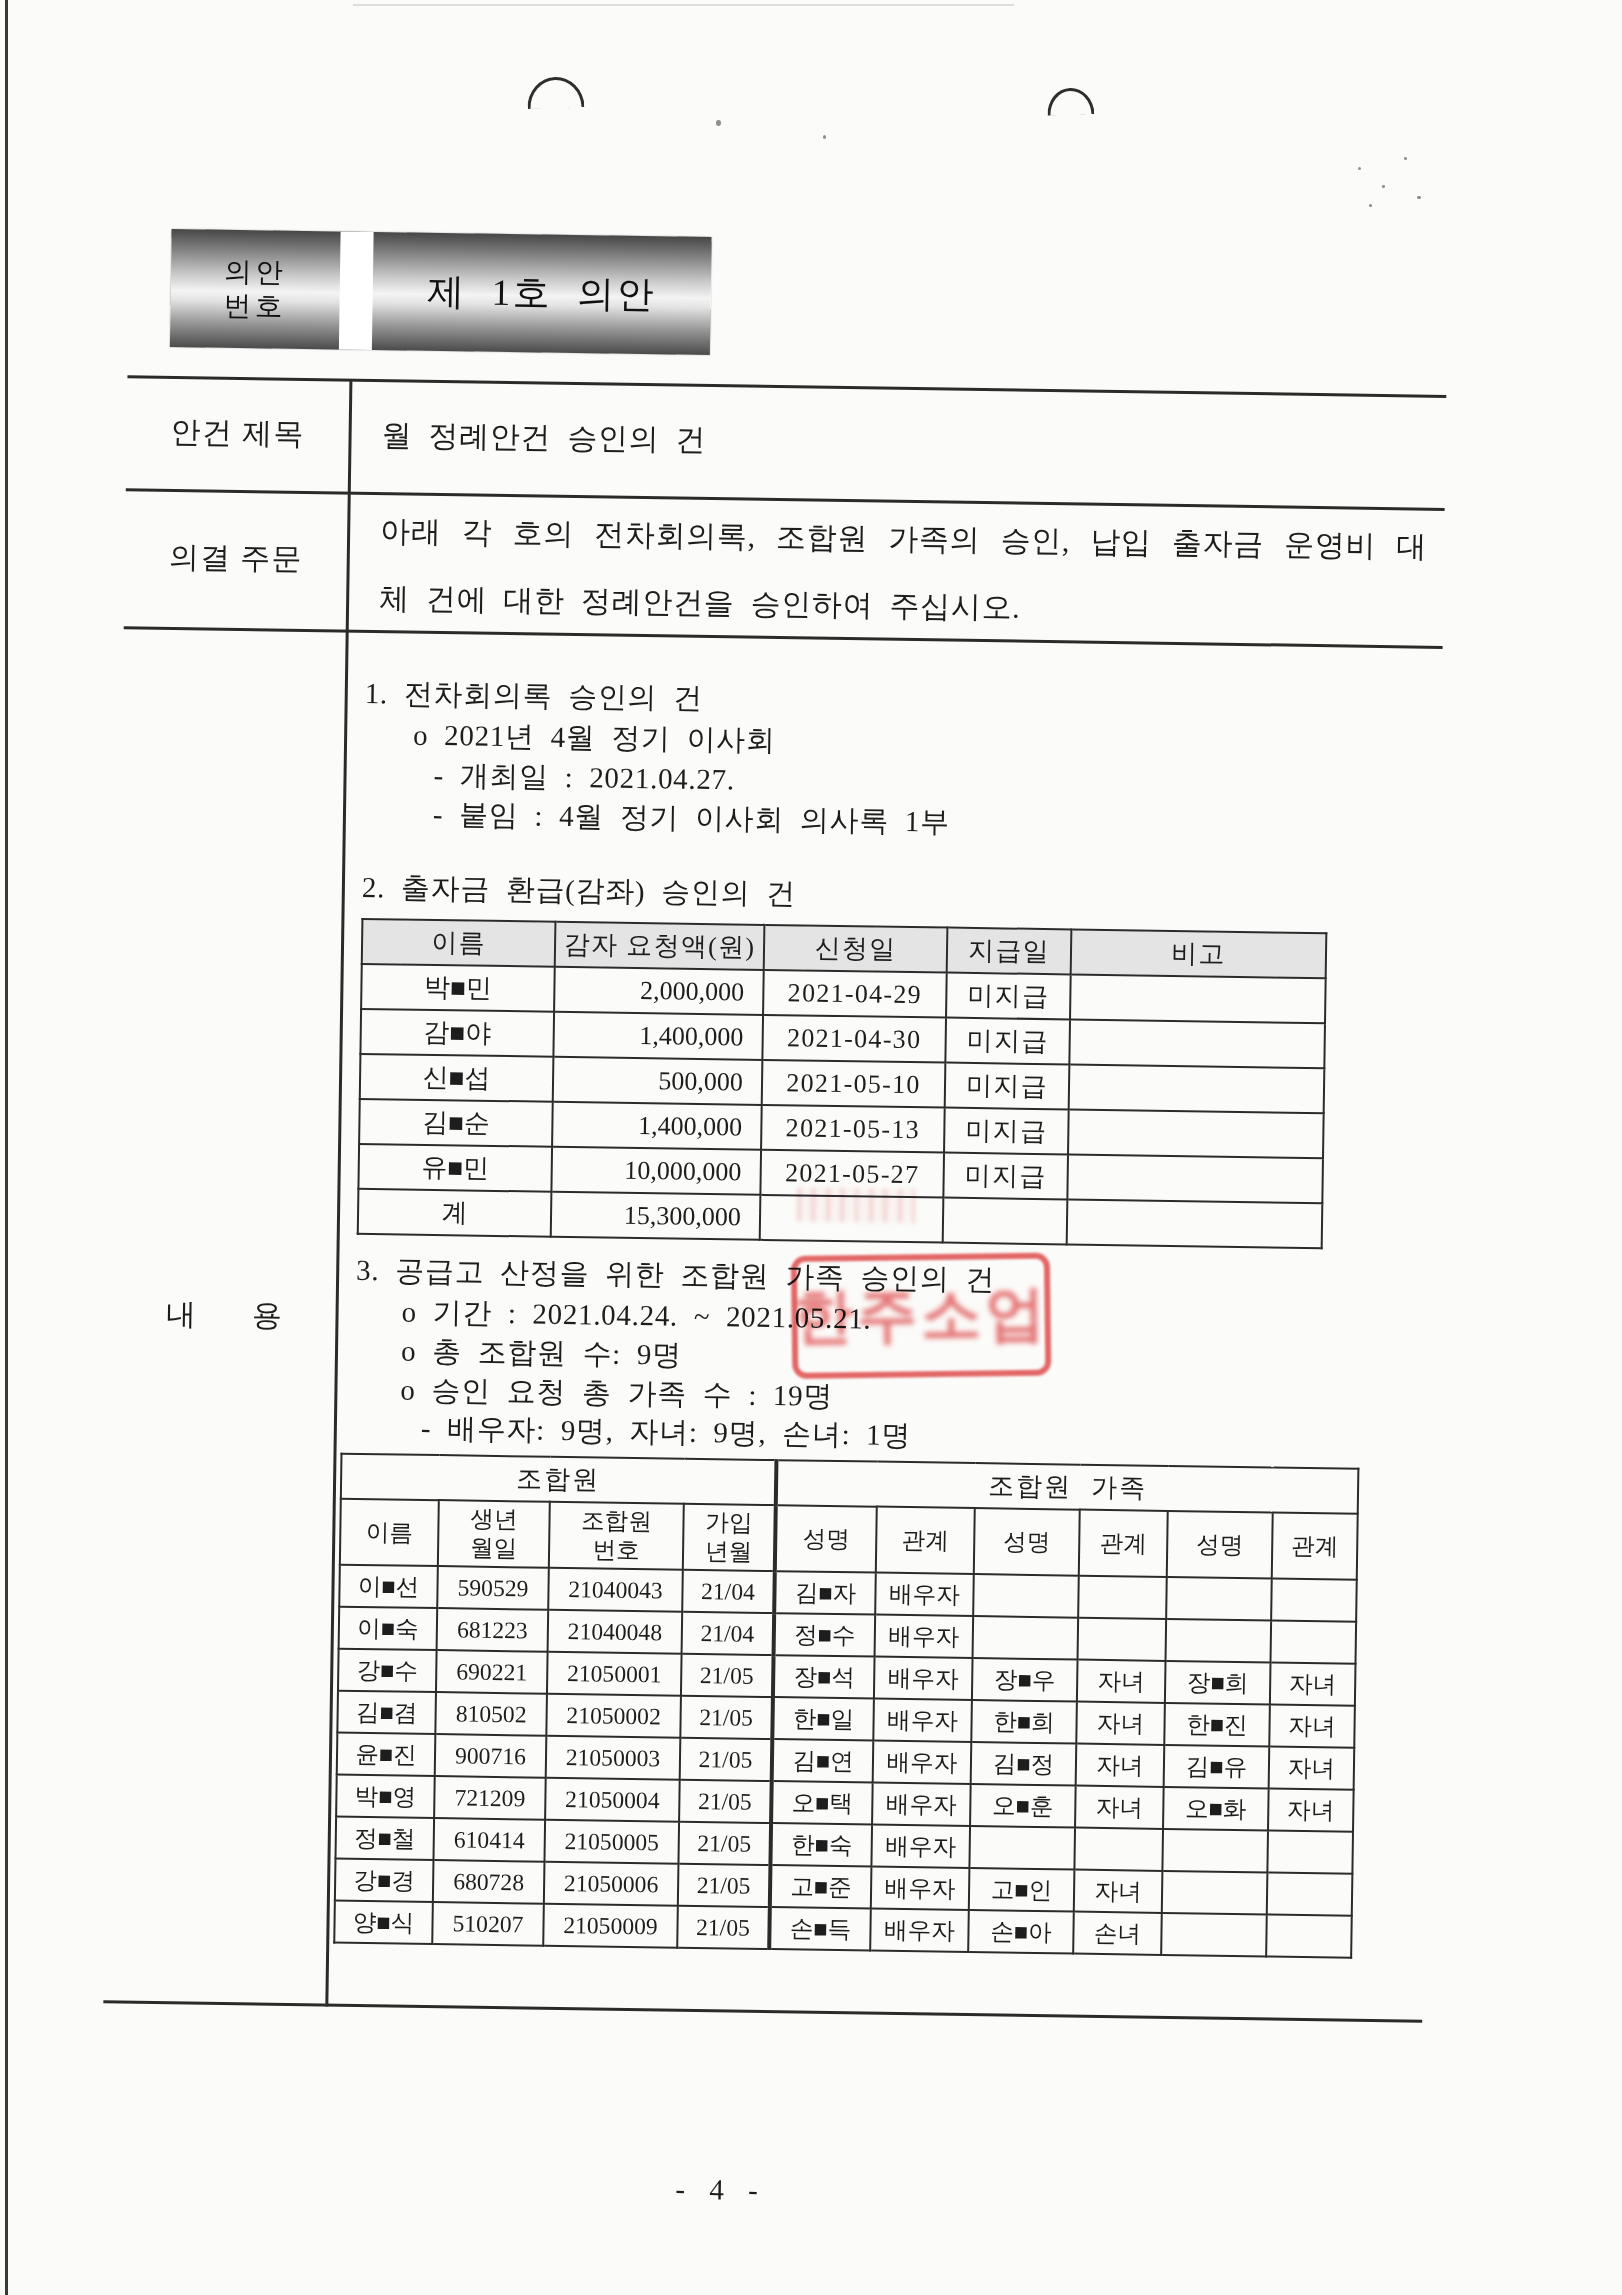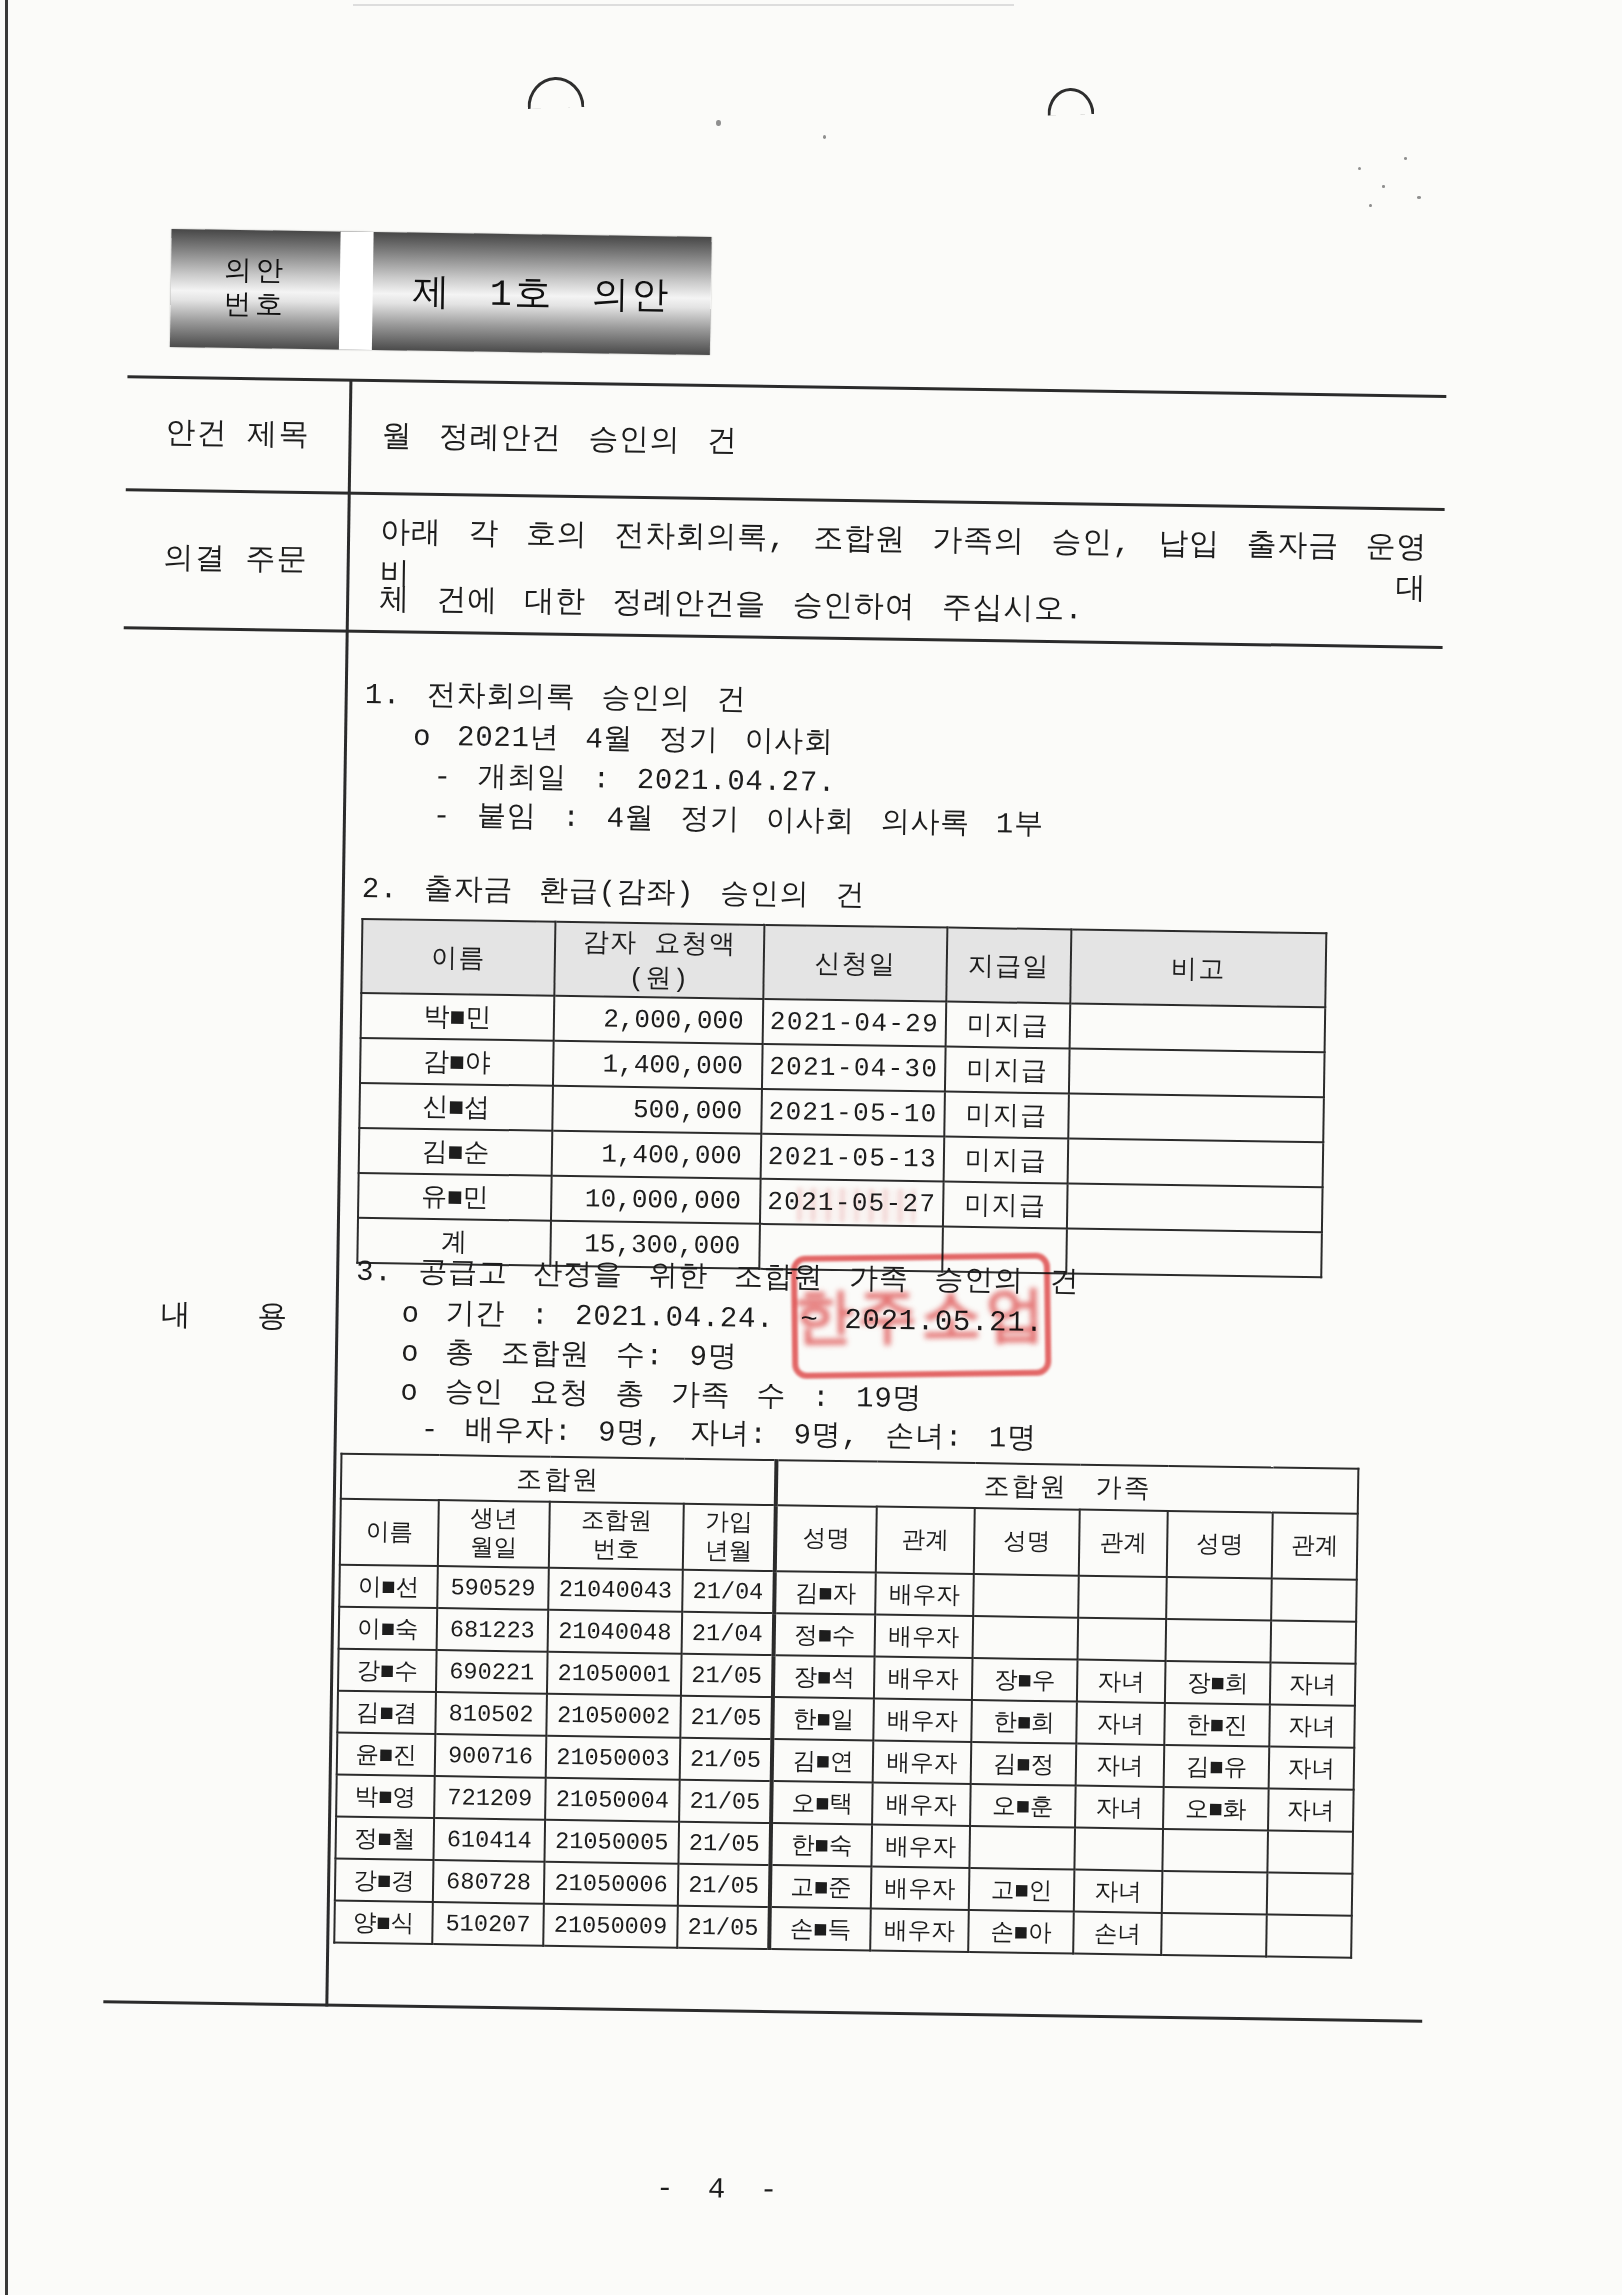--- a/index.html
+++ b/index.html
@@ -1,19 +1,19 @@
 <!DOCTYPE html>
 <html style="font-size:10.5px"><head>
 <meta charset="utf-8">
 <style>
   html,body{margin:0;padding:0;background:#9a9a9a;}
   .page{
     position:relative;width:1623px;height:2295px;margin:0 auto;
     background:#fbfbf9;overflow:hidden;
-    font-family:Liberation Mono, monospace;color:#1d1d1d;
+    font-family:Liberation Serif, serif;color:#1d1d1d;
   }
   .tilt{position:absolute;left:0;top:0;width:1623px;height:2295px;
     transform:rotate(0.85deg);transform-origin:170px 340px;}
   
   .scan-edge{position:absolute;left:4.6px;top:0;width:3.9px;height:2295px;background:#161616;opacity:.85;}
   .scan-topline{position:absolute;left:353px;top:3.9px;width:661px;height:2px;background:#c9c9c9;opacity:.6;}
   .punch-arc{position:absolute;border:3.9px solid #2e2e2e;border-bottom:none;
     border-radius:100% 100% 0 0 / 200% 200% 0 0;background:transparent;}
   .arc-left{left:527px;top:77px;width:51px;height:27.5px;transform:rotate(-2deg);}
   .arc-right{left:1047px;top:88px;width:41px;height:23.6px;transform:rotate(-2deg);}

